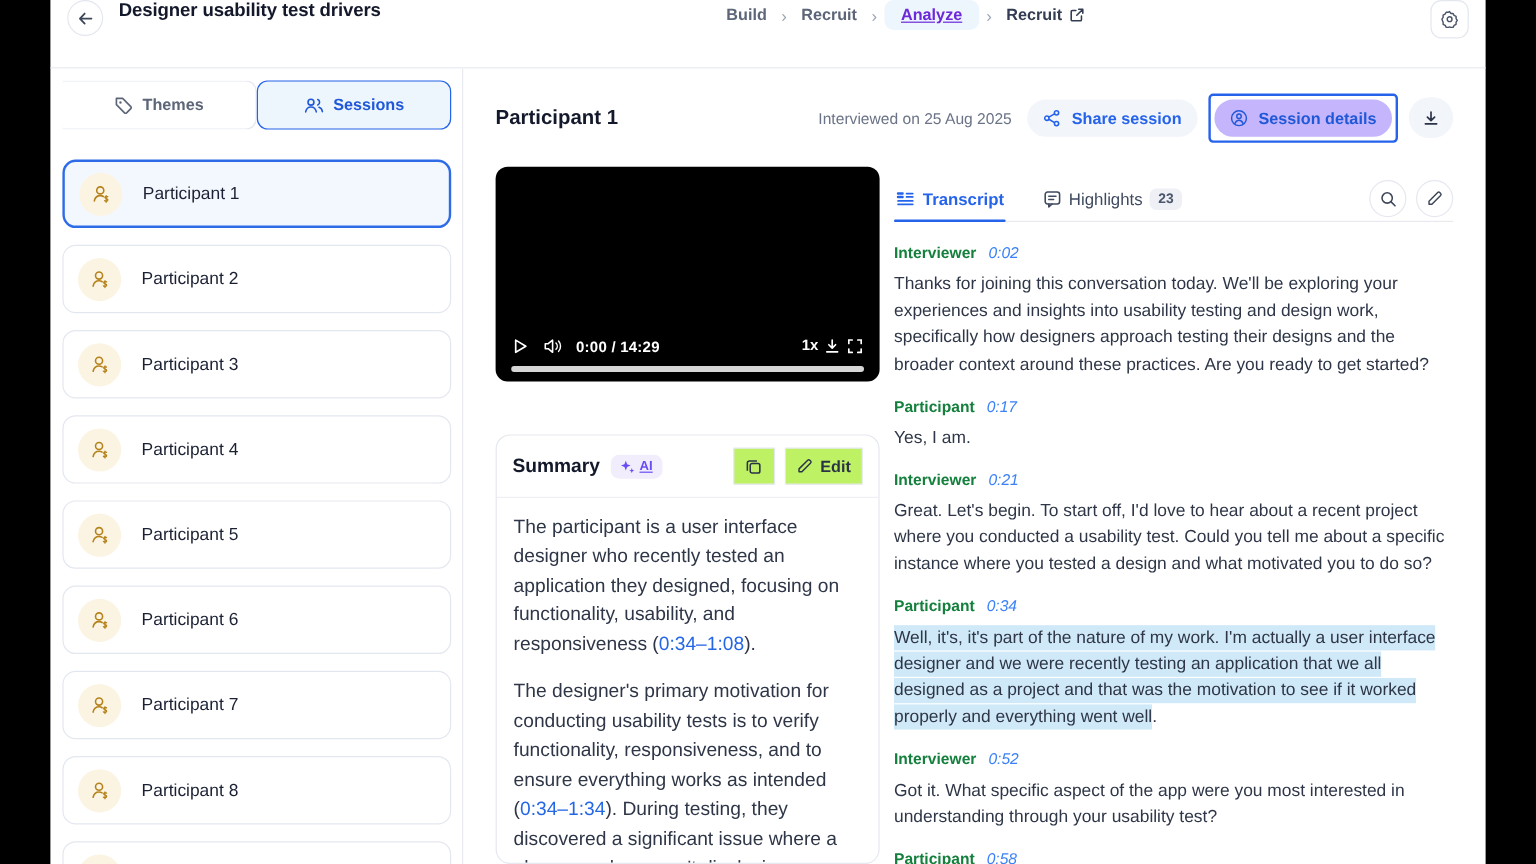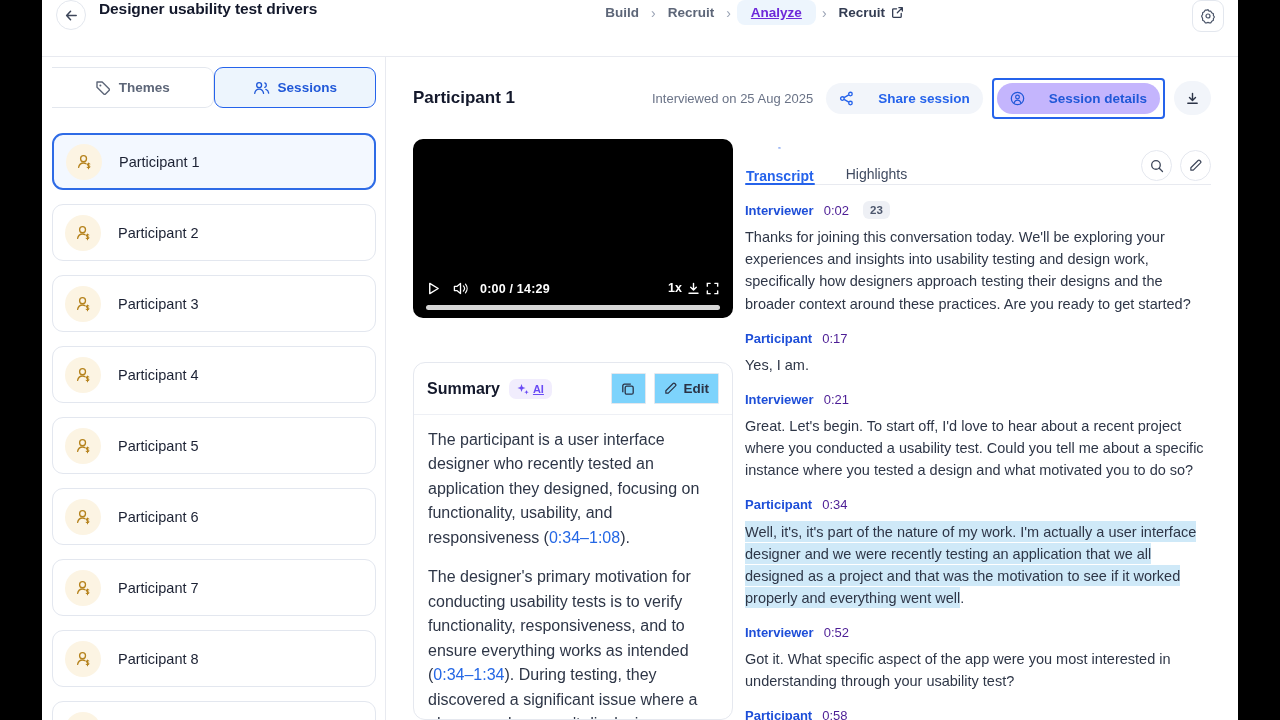--- a/index.html
+++ b/index.html
@@ -39,21 +39,21 @@
   .avatar { width:36px; height:36px; border-radius:50%; background:#fcf4e3; display:grid;
     place-items:center; color:#b5821c; flex:0 0 auto; }
   .pname { font-size:14.5px; color:#1b2133; }
 
   
   .main { flex:1; min-width:0; padding:0 27px; display:flex; flex-direction:column; overflow:hidden; }
   .main-header { margin-top:18px; height:46px; flex:0 0 46px; display:flex; align-items:center; }
   .session-title { font-size:17px; font-weight:700; color:#13182b; }
   .mh-right { margin-left:auto; display:flex; align-items:center; gap:9px; }
   .interviewed { font-size:13px; color:#6a7387; margin-right:4px; }
-  .pill-btn { display:flex; align-items:center; gap:24px; border:none; cursor:pointer;
+  .pill-btn { display:flex; align-items:center; gap:9px; border:none; cursor:pointer;
     font-family:inherit; font-size:13.5px; font-weight:700; border-radius:17px; padding:8px 13px; }
   .share-btn { color:#2563eb; background:#f2f5fa; }
   .details-wrap { border:2px solid #2563eb; border-radius:4px; padding:3px; background:#fff; }
   .details-btn { color:#2058d8; background:#c4b5fd; }
   .dl-btn { width:37px; height:34px; border-radius:17px; background:#f2f5fa; border:none; cursor:pointer;
     display:grid; place-items:center; color:#2b3346; }
 
   .columns { display:flex; gap:12px; margin-top:18px; flex:1; min-height:0; }
   .left-col { width:320px; flex:0 0 320px; }
 
@@ -69,47 +69,47 @@
     border-radius:3px; cursor:pointer; }
 
   
   .summary-card { margin-top:44px; border:1px solid #e5e8ef; border-radius:12px; height:358px; overflow:hidden;
     display:flex; flex-direction:column; }
   .sc-header { display:flex; align-items:center; padding:10px 13px; border-bottom:1px solid #eef0f5; flex:0 0 auto; }
   .sc-title { font-size:16px; font-weight:700; color:#13182b; }
   .ai-badge { margin-left:9px; display:flex; align-items:center; gap:4px; background:#f1edfd; color:#6a4cf5;
     font-size:11px; font-weight:700; border-radius:7px; padding:4px 8px;text-decoration:underline; }
   .sc-actions { margin-left:auto; display:flex; gap:8px; }
-  .icon-btn { height:31px; min-width:35px; border:1px solid #e3e7ee; border-radius:1px; background:#7dd3fc;
+  .icon-btn { height:31px; min-width:35px; border:1px solid #e3e7ee; border-radius:1px; background:#bef264;
     display:flex; align-items:center; justify-content:center; gap:7px; cursor:pointer; color:#2b3346;
     font-family:inherit; font-size:13.5px; font-weight:700; padding:0 9px; }
   .sc-body { padding:13px 14px; font-size:16px; line-height:1.53; color:#2e3647; overflow:hidden; }
   .sc-body p { margin:0 0 15px; }
   .tlink { color:#2467e5; cursor:pointer; }
 
   
   .tcol { flex:1; min-width:0; display:flex; flex-direction:column; }
   .t-tabs { display:flex; align-items:center; margin-top:8px; height:38px; flex:0 0 38px;
     border-bottom:1px solid #e8eaf0; position:relative; }
-  .t-tab { display:flex; align-items:center; gap:19px; font-size:14px; cursor:pointer; height:100%;
-    position:relative; padding:0 1px;flex-direction:column; }
+  .t-tab { display:flex; align-items:center; gap:6px; font-size:14px; cursor:pointer; height:100%;
+    position:relative; padding:0 1px; }
   .t-tab.active { color:#2563eb; font-weight:700; }
   .t-tab.active::after { content:""; position:absolute; left:0; right:0; bottom:-1px; height:2.5px;
     background:#2563eb; border-radius:2px; }
   .t-tab.inactive { color:#3f4a60; margin-left:30px; }
   .count-badge { background:#eef0f5; color:#4c566c; font-size:11.5px; font-weight:700;
     border-radius:6px; padding:3px 7px; }
   .t-actions { margin-left:auto; display:flex; gap:8px; align-items:center; }
   .round-btn { width:31px; height:31px; border:1px solid #e5e8ef; border-radius:50%; background:#fff;
     display:grid; place-items:center; color:#3d4659; cursor:pointer; }
   .t-body { flex:1; overflow:hidden; padding-top:2px; }
   .t-entry { }
   .t-head { margin:16px 0 8px; font-size:13px; }
-  .t-speaker { font-weight:700; color:#1d4ed8; }
-  .t-time { color:#4c1d95; margin-left:10px; }
+  .t-speaker { font-weight:700; color:#15803d; }
+  .t-time { color:#3b82f6; margin-left:10px;font-style:italic; }
   .t-text { margin:0; font-size:14.5px; line-height:1.53; color:#2e3647; }
   .hl-blue { background:#cfe9f8; padding:2.5px 0; box-decoration-break:clone; -webkit-box-decoration-break:clone; }
 
   svg { display:block; }
 </style>
 </head>
 <body>
 
 <div class="app">
 

